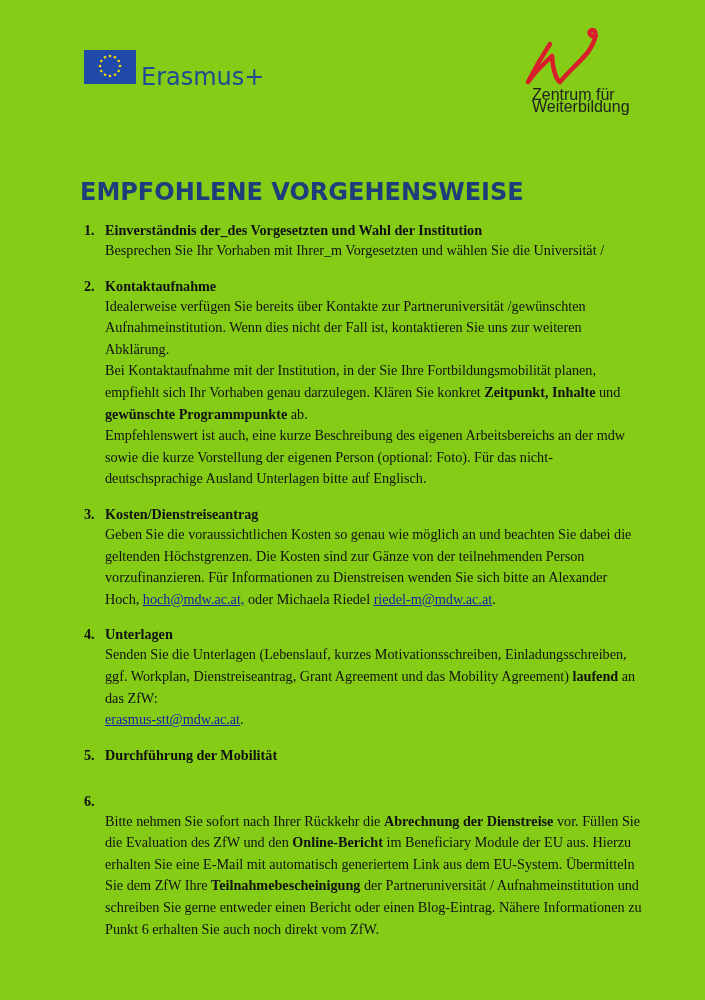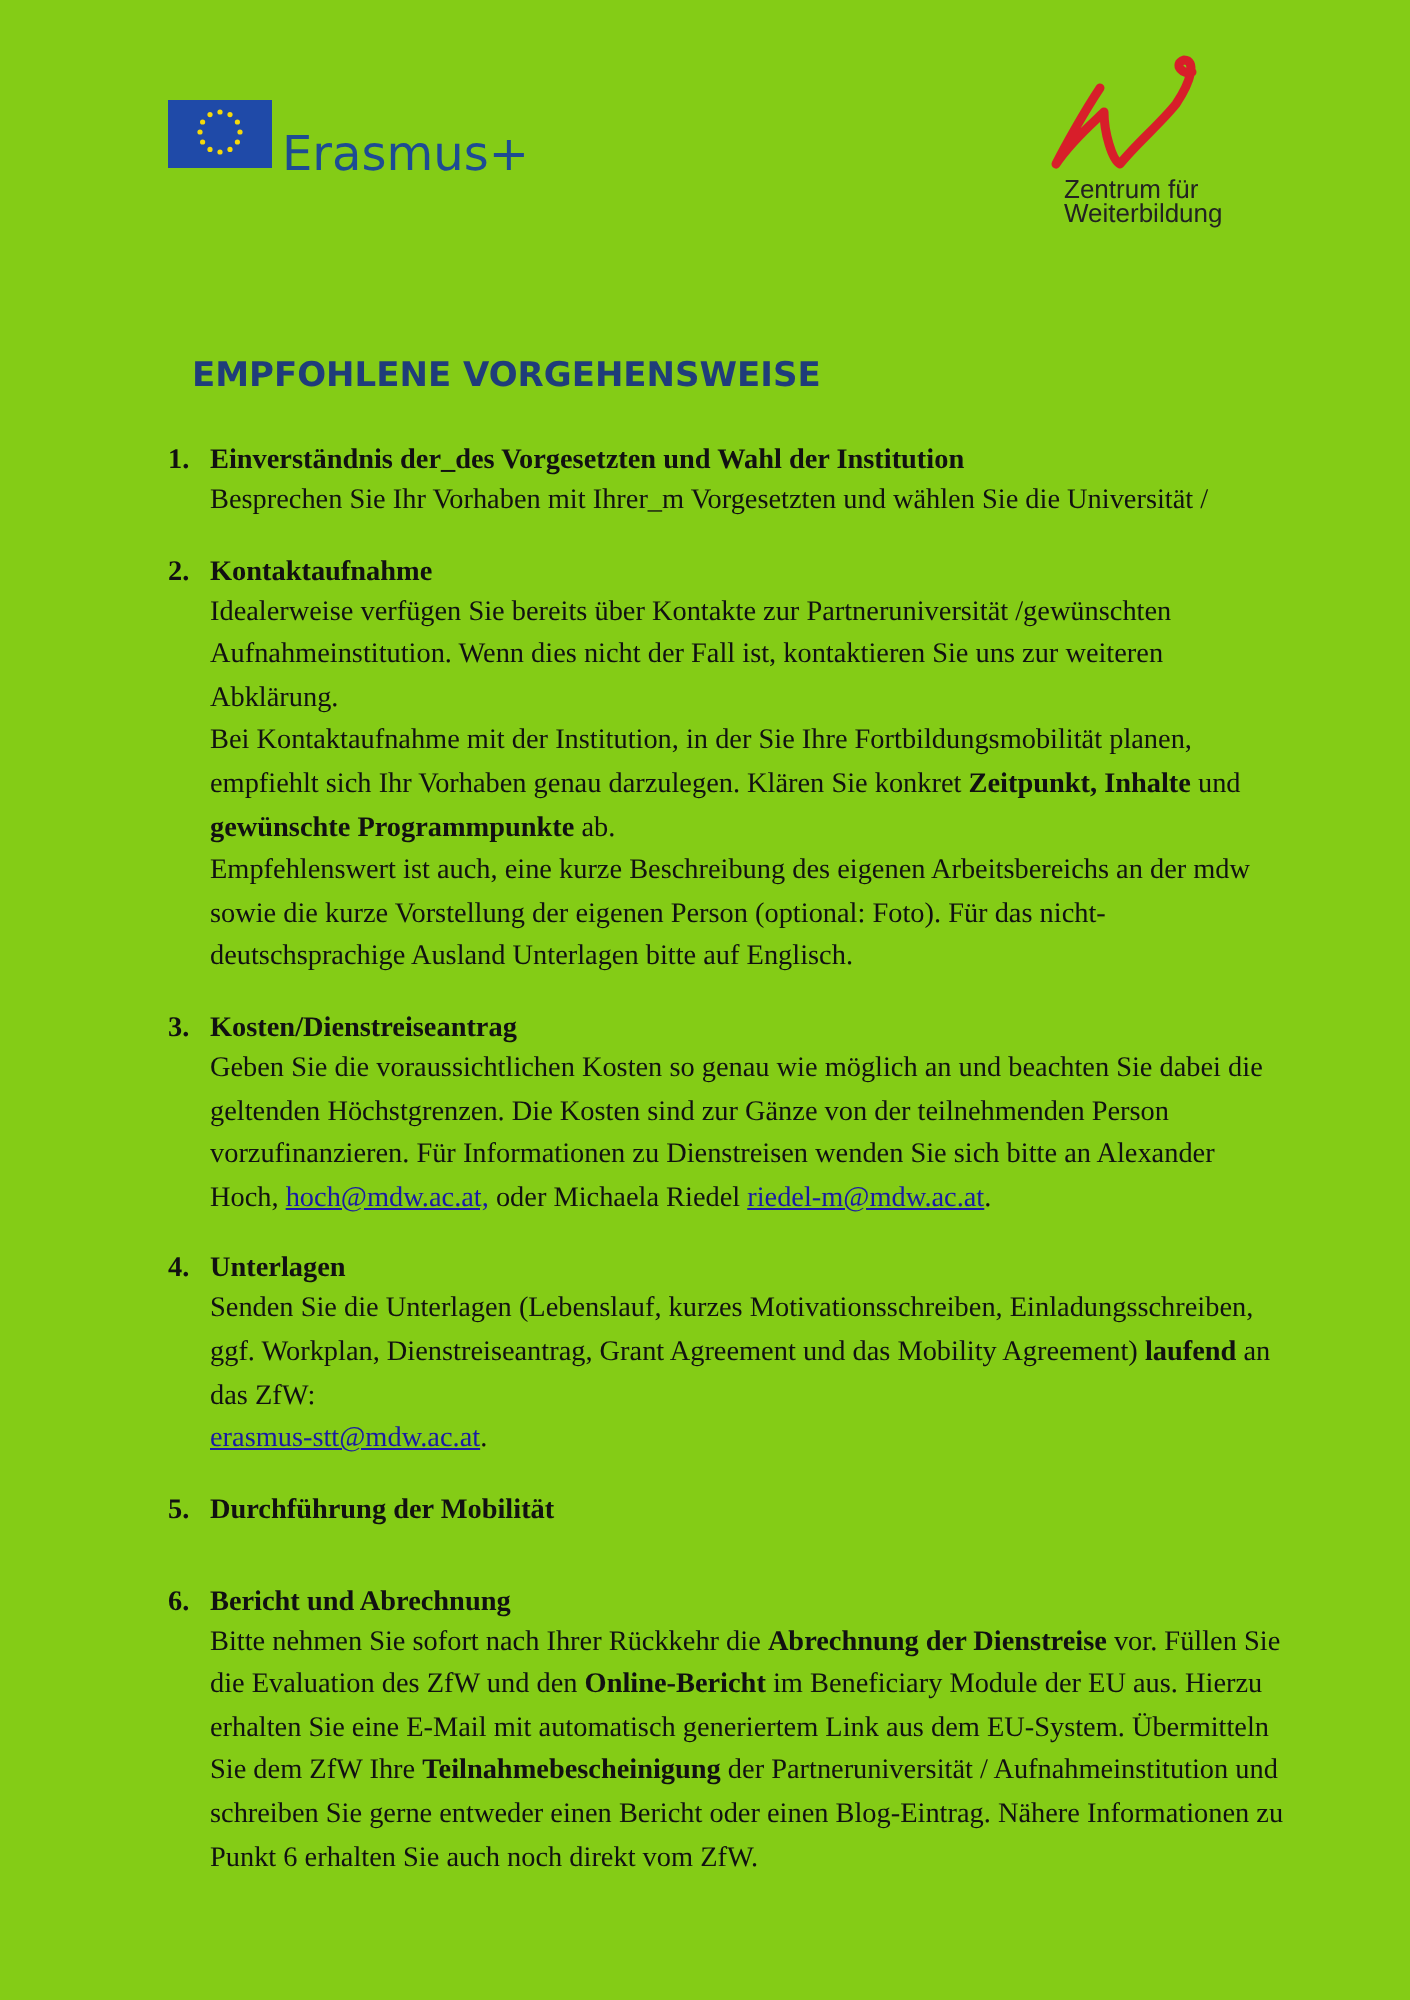--- a/index.html
+++ b/index.html
@@ -7,25 +7,25 @@
   .page { position: absolute; left: 0; top: 0; width: 705px; height: 1000px; background: #84cc16; }
 
   
   .erasmus-logo { position: absolute; left: 84px; top: 50px; display: flex; align-items: flex-end; }
   .eu-flag { width: 52px; height: 34px; background: #1f4aa8; position: relative; }
   .eu-flag svg { position: absolute; left: 0; top: 0; }
   .erasmus-word { font-family: "DejaVu Sans", sans-serif; color: #1d4c93; font-size: 24px; margin-left: 5px; line-height: 1; position: relative; top: 5px; letter-spacing: 0px; }
 
   .zfw-logo { position: absolute; left: 522px; top: 26px; width: 110px; height: 90px; }
   .zfw-logo svg { position: absolute; left: 0; top: 0; }
-  .zfw-text { position: absolute; left: 10px; top: 63px; font-family: "Liberation Sans", sans-serif; font-size: 13px; line-height: 12px; color: #222; }
+  .zfw-text { position: absolute; left: 10px; top: 63px; font-family: "Liberation Sans", sans-serif; font-size: 16px; line-height: 12px; color: #222; }
 
   
   .subtitle { position: absolute; left: 84px; top: 158px; font-family: "DejaVu Sans", sans-serif; font-weight: bold; font-size: 12.2px; color: #1f3d7a; white-space: nowrap; }
-  .main-title { position: absolute; left: 96px; top: 178px; font-family: "DejaVu Sans", sans-serif; font-weight: bold; font-size: 17px; color: #1f3d7a; white-space: nowrap; }
+  .main-title { position: absolute; left: 80px; top: 178px; font-family: "DejaVu Sans", sans-serif; font-weight: bold; font-size: 24px; color: #1f3d7a; white-space: nowrap; }
 
   
   .content { position: absolute; left: 84px; top: 220px; width: 560px; font-family: "Liberation Serif", serif; font-size: 14.2px; color: #111; }
   .section { position: relative; margin-bottom: 14px; }
   .sec-head { display: flex; font-weight: bold; line-height: 20px; height: 20px; }
   .sec-num { width: 21px; }
   .sec-body { margin-left: 21px; line-height: 21.6px; }
   .sec-body p { margin: 0; }
   .b { font-weight: bold; }
   a.link { color: #1a1aa6; text-decoration: underline; }
@@ -116,21 +116,20 @@
     <div class="section" style="margin-bottom:26px;">
       <div class="sec-head">
         <span class="sec-num">5.</span>
         <span>Durchführung der Mobilität</span>
       </div>
     </div>
 
     <div class="section">
       <div class="sec-head">
         <span class="sec-num">6.</span>
-        <span>Bericht und Abrechnung</span>
       </div>
       <div class="sec-body">
         <p><span>Bitte nehmen Sie sofort nach Ihrer Rückkehr die </span><span class="b">Abrechnung der Dienstreise</span><span> vor. Füllen Sie die Evaluation des ZfW und den </span><span class="b">Online-Bericht</span><span> im Beneficiary Module der EU aus. Hierzu erhalten Sie eine E-Mail mit automatisch generiertem Link aus dem EU-System. Übermitteln Sie dem ZfW Ihre </span><span class="b">Teilnahmebescheinigung</span><span> der Partneruniversität / Aufnahmeinstitution und schreiben Sie gerne entweder einen Bericht oder einen Blog-Eintrag. Nähere Informationen zu Punkt 6 erhalten Sie auch noch direkt vom ZfW.</span></p>
       </div>
     </div>
 
   </div>
 </div>
 
 </body></html>

